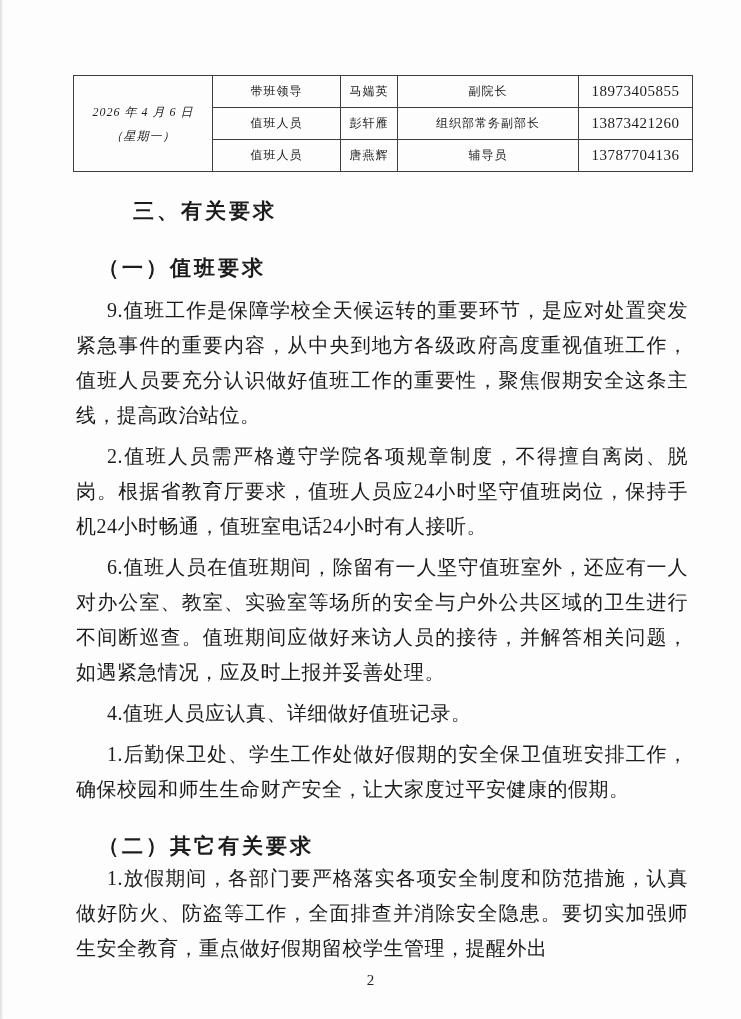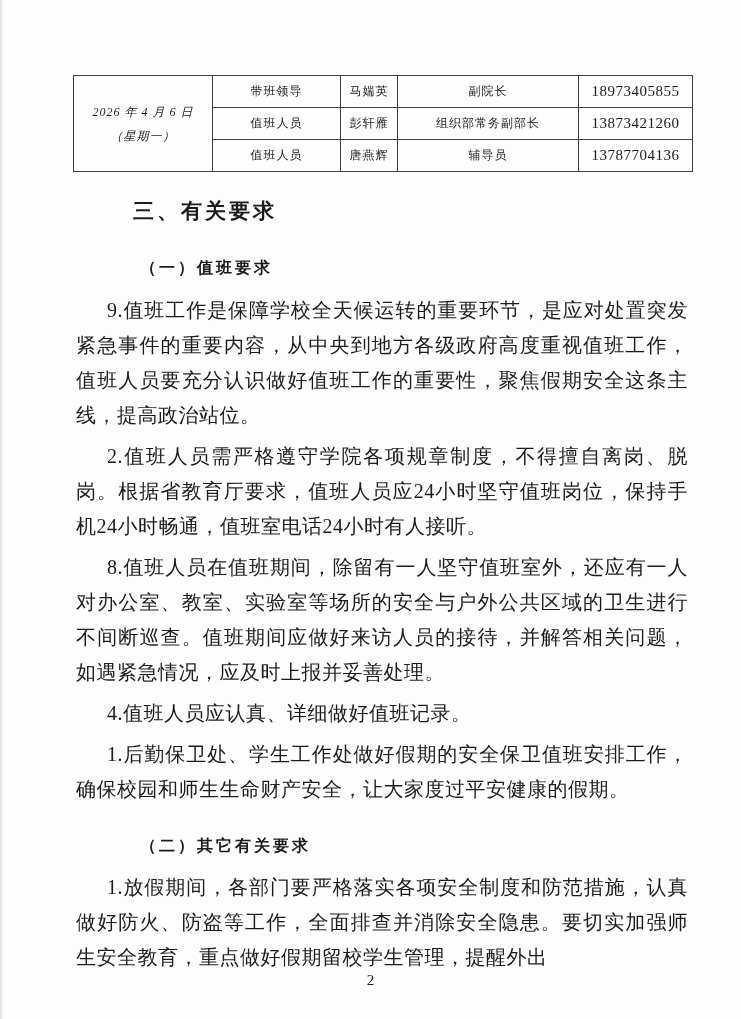--- a/index.html
+++ b/index.html
@@ -60,40 +60,40 @@
     width: 612px;
   }
   .sec-heading {
     margin: 22px 0 0 57px;
     font-size: 21px;
     font-weight: bold;
     line-height: 30px;
     letter-spacing: 3px;
   }
   .sub-heading {
-    margin: 27px 0 0 64px;
-    font-size: 16px;
+    margin: 27px 0 0 22px;
+    font-size: 21px;
     font-weight: bold;
     line-height: 30px;
     letter-spacing: 3px;
   }
   .sub-heading.second {
     margin-top: 24px;
   }
   p.body-para {
     margin: 6px 0 0 0;
     font-size: 20px;
     line-height: 35px;
     letter-spacing: 0.5px;
     text-align: justify;
     text-indent: 31px;
     word-break: break-all;
   }
   p.body-para.first-after-heading { margin-top: 10px; }
-  p.body-para.first-after-heading2 { margin-top: 9px; }
+  p.body-para.first-after-heading2 { margin-top: 0; }
 
   .page-number {
     position: absolute;
     top: 972px;
     left: 0;
     width: 100%;
     text-align: center;
     font-size: 15px;
     letter-spacing: 0;
     color: #222222;
@@ -139,21 +139,21 @@
     </tbody>
   </table>
 
   <div class="content">
     <div class="sec-heading">三、有关要求</div>
 
     <div class="sub-heading">（一）值班要求</div>
 
     <p class="body-para first-after-heading">9.值班工作是保障学校全天候运转的重要环节，是应对处置突发紧急事件的重要内容，从中央到地方各级政府高度重视值班工作，值班人员要充分认识做好值班工作的重要性，聚焦假期安全这条主线，提高政治站位。</p>
     <p class="body-para">2.值班人员需严格遵守学院各项规章制度，不得擅自离岗、脱岗。根据省教育厅要求，值班人员应24小时坚守值班岗位，保持手机24小时畅通，值班室电话24小时有人接听。</p>
-    <p class="body-para">8.值班人员在值班期间，除留有一人坚守值班室外，还应有一人对办公室、教室、实验室等场所的安全与户外公共区域的卫生进行不间断巡查。值班期间应做好来访人员的接待，并解答相关问题，如遇紧急情况，应及时上报并妥善处理。</p>
+    <p class="body-para">6.值班人员在值班期间，除留有一人坚守值班室外，还应有一人对办公室、教室、实验室等场所的安全与户外公共区域的卫生进行不间断巡查。值班期间应做好来访人员的接待，并解答相关问题，如遇紧急情况，应及时上报并妥善处理。</p>
     <p class="body-para">4.值班人员应认真、详细做好值班记录。</p>
     <p class="body-para">1.后勤保卫处、学生工作处做好假期的安全保卫值班安排工作，确保校园和师生生命财产安全，让大家度过平安健康的假期。</p>
 
     <div class="sub-heading second">（二）其它有关要求</div>
 
     <p class="body-para first-after-heading2">1.放假期间，各部门要严格落实各项安全制度和防范措施，认真做好防火、防盗等工作，全面排查并消除安全隐患。要切实加强师生安全教育，重点做好假期留校学生管理，提醒外出</p>
   </div>
 
   <div class="page-number">2</div>
 </div>

